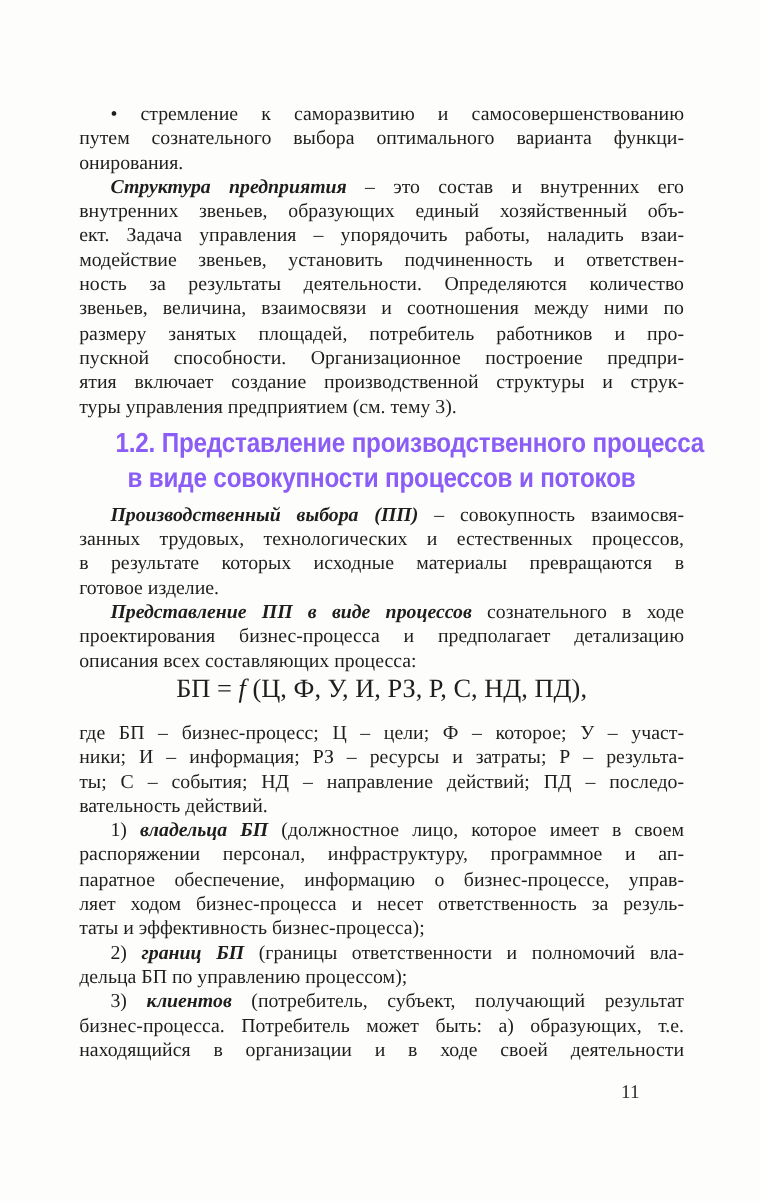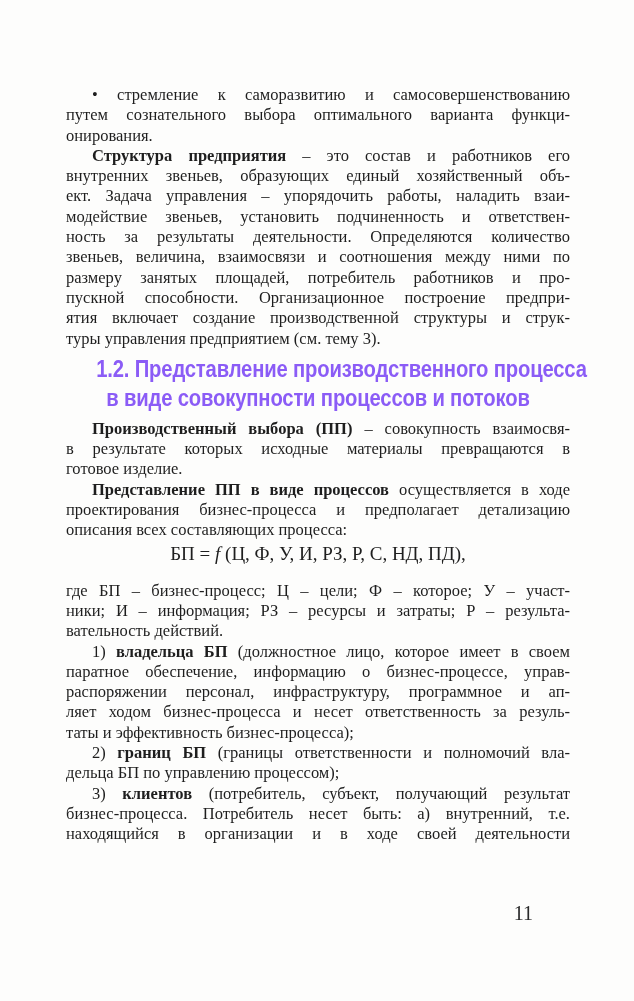--- a/index.html
+++ b/index.html
@@ -22,106 +22,108 @@
   }
   .block { margin: 0; }
   .para .line {
     text-align: justify;
     text-align-last: justify;
     height: 20.3px;
     overflow: hidden;
   }
   .para .line.end { text-align-last: left; }
   .line.indent { text-indent: 26px; }
-  .s-bi { font-weight: 700; }
+  .s-bi { font-weight: 700; font-style: italic; }
   .s-i  { font-style: italic; }
   .heading {
     margin: 6px 0 6px 0;
     font-family: "Liberation Sans", sans-serif;
     font-weight: 700;
     font-size: 23px;
     line-height: 29px;
     text-align: center;
     letter-spacing: -0.2px;
     color: #8b5cf6;
   }
   .heading .line {
     transform: scaleX(0.88);
     transform-origin: 50% 50%;
     white-space: nowrap;
   }
   .formula {
     margin: 2px 0 16px 0;
     text-align: center;
-    font-size: 19px;
+    font-size: 22px;
     line-height: 22px;
   }
   .page-number {
     position: absolute;
     top: 902px;
     right: 101px;
-    font-size: 20px;
+    font-size: 16px;
     color: #2a2a2a;
   }
 </style>
 </head>
 <body>
 
 <div class="page">
   <div class="text-block">
       <div class="block para">
         <div class="line indent"><span>• стремление к саморазвитию и самосовершенствованию</span></div>
         <div class="line"><span>путем сознательного выбора оптимального варианта функци-</span></div>
         <div class="line end"><span>онирования.</span></div>
       </div>
       <div class="block para">
-        <div class="line indent"><span class="s-bi">Структура предприятия</span><span> – это состав и работников его</span></div>
+        <div class="line indent"><span class="s-bi">Структура предприятия</span><span> – это состав и внутренних его</span></div>
         <div class="line"><span>внутренних звеньев, образующих единый хозяйственный объ-</span></div>
         <div class="line"><span>ект. Задача управления – упорядочить работы, наладить взаи-</span></div>
         <div class="line"><span>модействие звеньев, установить подчиненность и ответствен-</span></div>
         <div class="line"><span>ность за результаты деятельности. Определяются количество</span></div>
         <div class="line"><span>звеньев, величина, взаимосвязи и соотношения между ними по</span></div>
         <div class="line"><span>размеру занятых площадей, потребитель работников и про-</span></div>
         <div class="line"><span>пускной способности. Организационное построение предпри-</span></div>
         <div class="line"><span>ятия включает создание производственной структуры и струк-</span></div>
         <div class="line end"><span>туры управления предприятием (см. тему 3).</span></div>
       </div>
       <div class="block heading">
         <div class="line"><span>1.2. Представление производственного процесса</span></div>
         <div class="line"><span>в виде совокупности процессов и потоков</span></div>
       </div>
       <div class="block para">
         <div class="line indent"><span class="s-bi">Производственный выбора (ПП)</span><span> – совокупность взаимосвя-</span></div>
+        <div class="line"><span>занных трудовых, технологических и естественных процессов,</span></div>
         <div class="line"><span>в результате которых исходные материалы превращаются в</span></div>
         <div class="line end"><span>готовое изделие.</span></div>
       </div>
       <div class="block para">
-        <div class="line indent"><span class="s-bi">Представление ПП в виде процессов</span><span> осуществляется в ходе</span></div>
+        <div class="line indent"><span class="s-bi">Представление ПП в виде процессов</span><span> сознательного в ходе</span></div>
         <div class="line"><span>проектирования бизнес-процесса и предполагает детализацию</span></div>
         <div class="line end"><span>описания всех составляющих процесса:</span></div>
       </div>
       <div class="block formula">
         <div class="line"><span>БП = </span><span class="s-i">f</span><span> (Ц, Ф, У, И, РЗ, Р, С, НД, ПД),</span></div>
       </div>
       <div class="block para">
         <div class="line"><span>где БП – бизнес-процесс; Ц – цели; Ф – которое; У – участ-</span></div>
         <div class="line"><span>ники; И – информация; РЗ – ресурсы и затраты; Р – результа-</span></div>
+        <div class="line"><span>ты; С – события; НД – направление действий; ПД – последо-</span></div>
         <div class="line end"><span>вательность действий.</span></div>
       </div>
       <div class="block para">
         <div class="line indent"><span>1) </span><span class="s-bi">владельца БП</span><span> (должностное лицо, которое имеет в своем</span></div>
+        <div class="line"><span>распоряжении персонал, инфраструктуру, программное и ап-</span></div>
         <div class="line"><span>паратное обеспечение, информацию о бизнес-процессе, управ-</span></div>
-        <div class="line"><span>распоряжении персонал, инфраструктуру, программное и ап-</span></div>
         <div class="line"><span>ляет ходом бизнес-процесса и несет ответственность за резуль-</span></div>
         <div class="line end"><span>таты и эффективность бизнес-процесса);</span></div>
       </div>
       <div class="block para">
         <div class="line indent"><span>2) </span><span class="s-bi">границ БП</span><span> (границы ответственности и полномочий вла-</span></div>
         <div class="line end"><span>дельца БП по управлению процессом);</span></div>
       </div>
       <div class="block para">
         <div class="line indent"><span>3) </span><span class="s-bi">клиентов</span><span> (потребитель, субъект, получающий результат</span></div>
-        <div class="line"><span>бизнес-процесса. Потребитель несет быть: а) внутренний, т.е.</span></div>
+        <div class="line"><span>бизнес-процесса. Потребитель может быть: а) образующих, т.е.</span></div>
         <div class="line"><span>находящийся в организации и в ходе своей деятельности</span></div>
       </div>
     </div>
   <div class="page-number">11</div>
 </div>
 
 </body></html>

